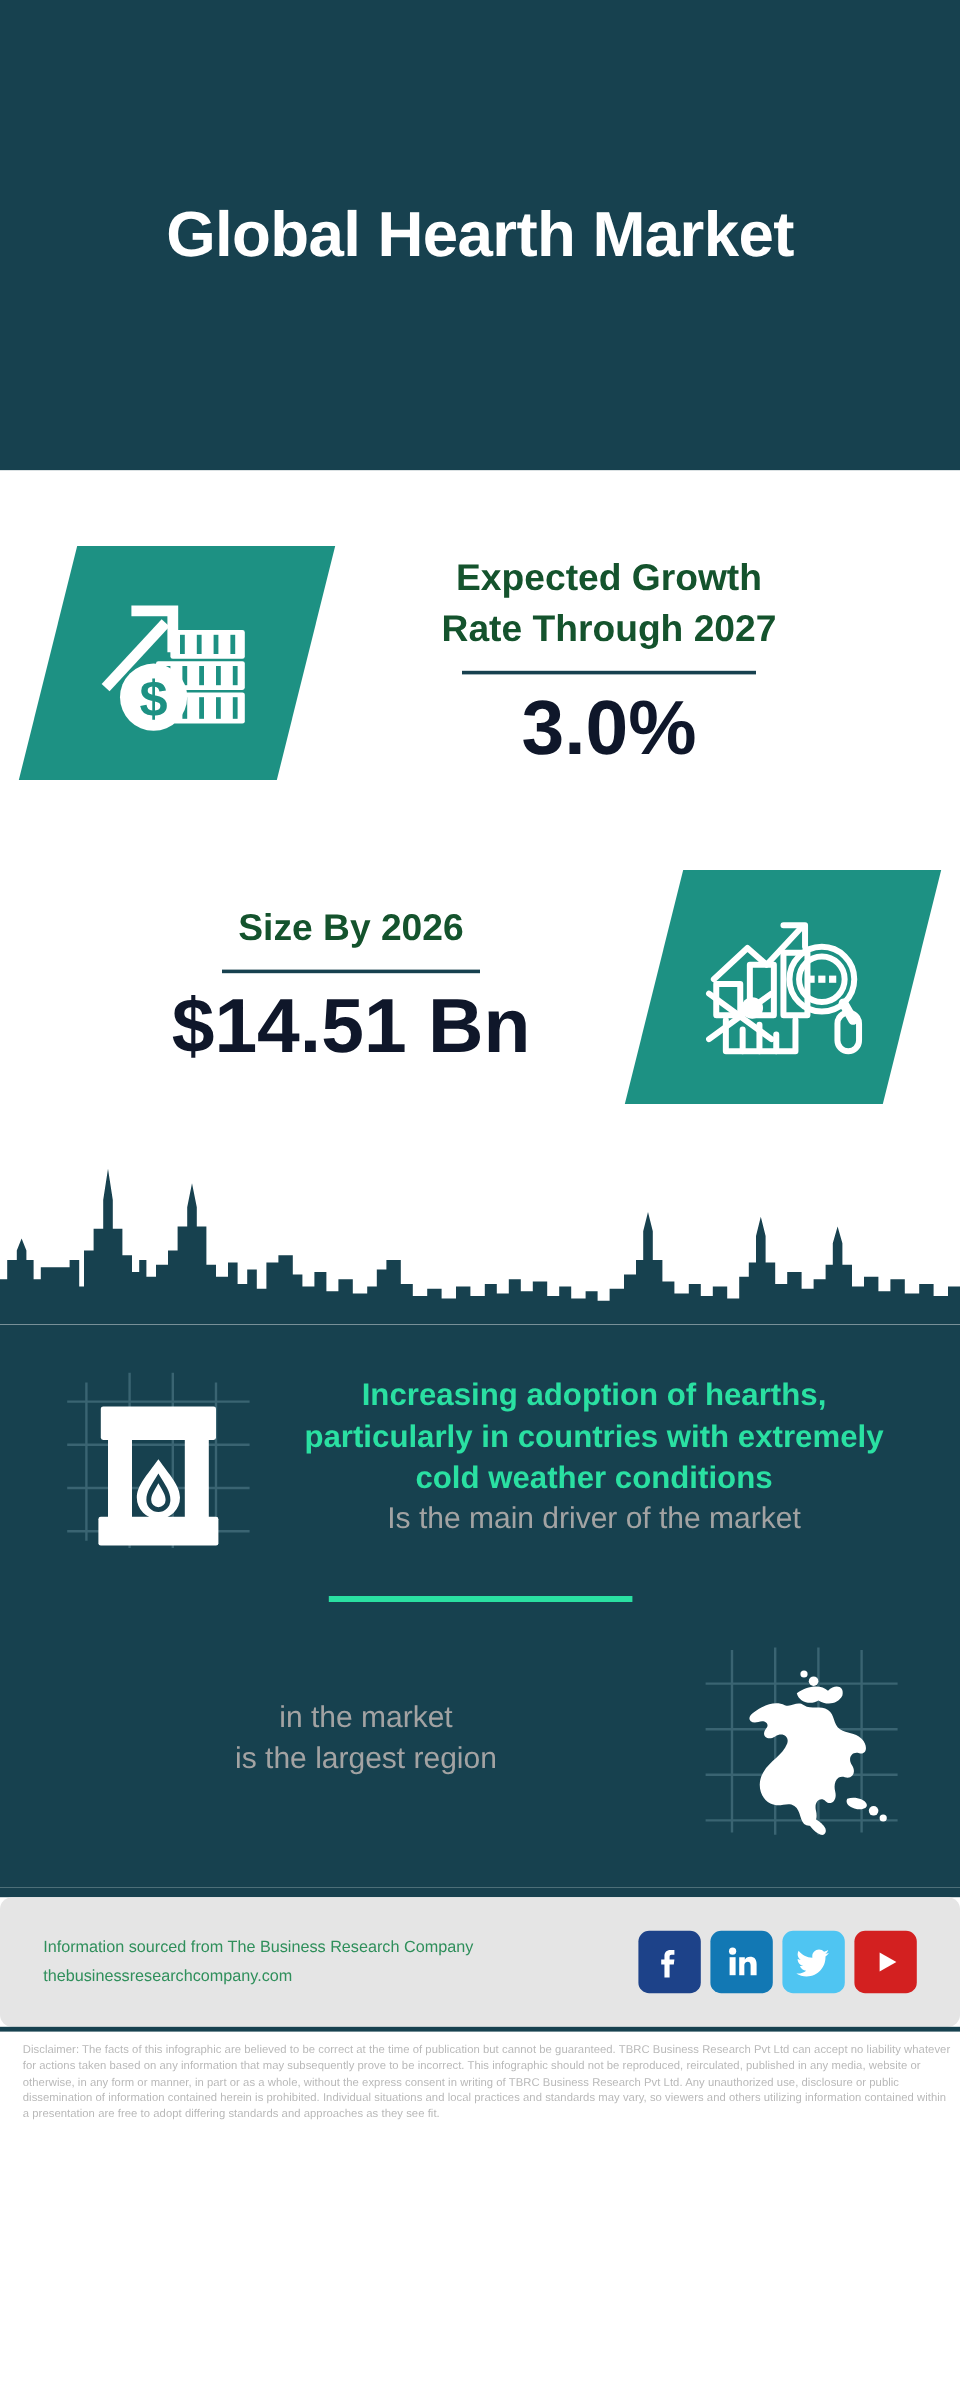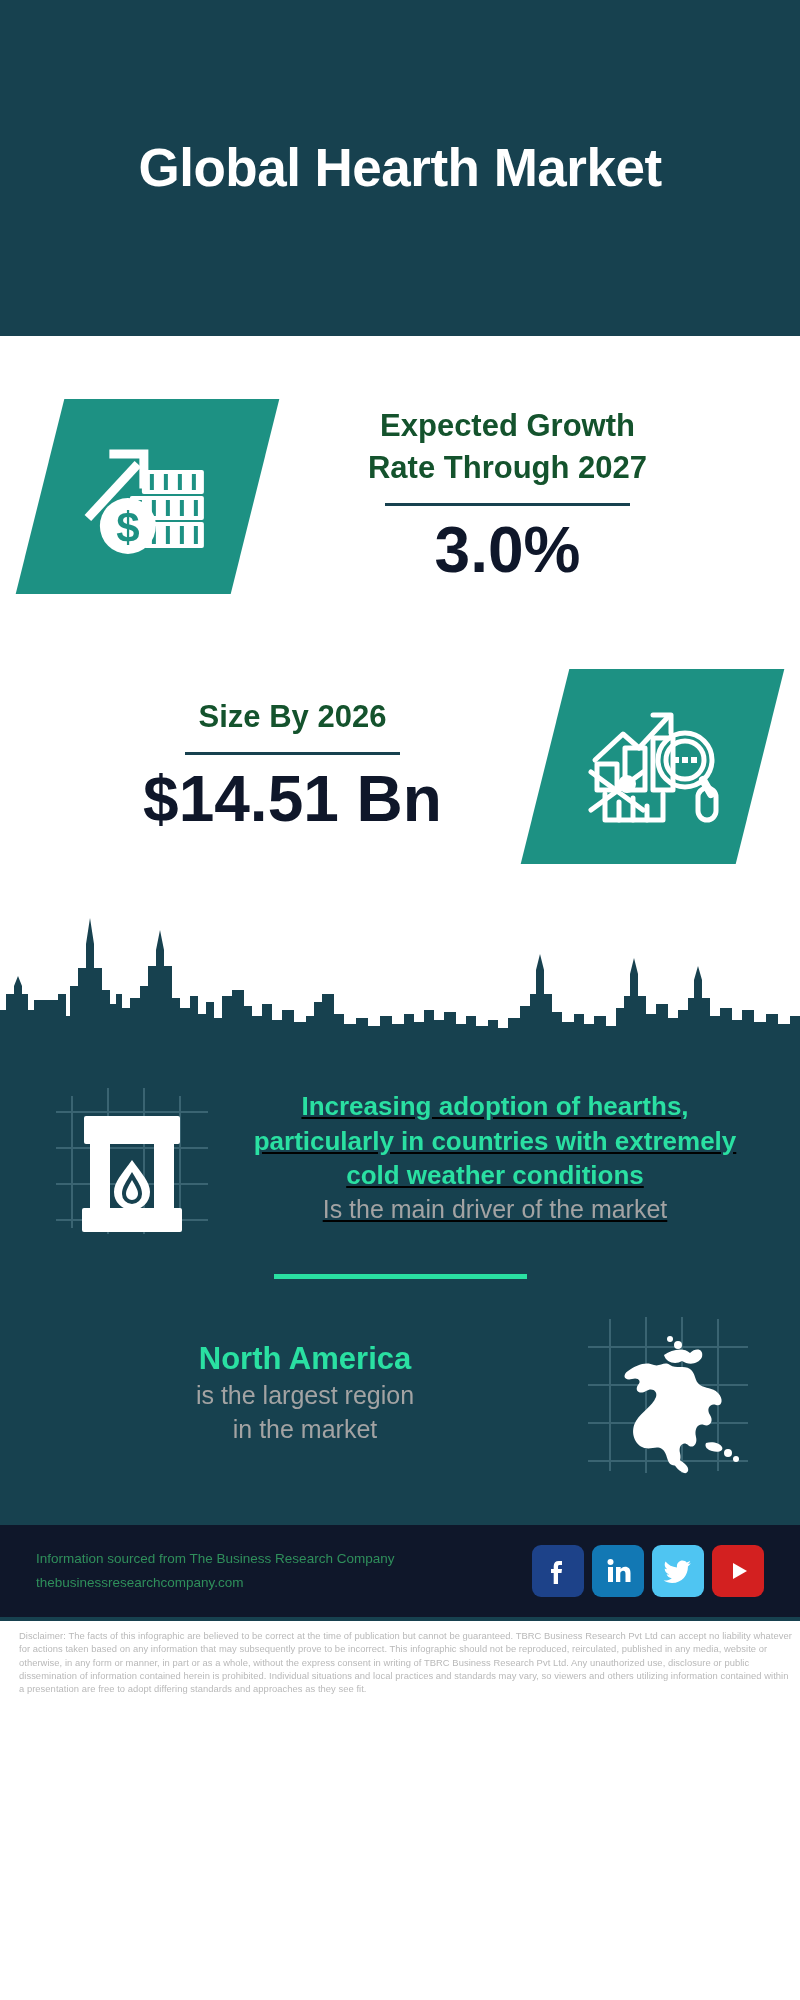--- a/index.html
+++ b/index.html
@@ -5,21 +5,21 @@
   * { margin:0; padding:0; box-sizing:border-box; }
   html,body { width:800px; height:2000px; background:#ffffff; }
   body {
     font-family:"Liberation Sans", sans-serif;
     position:relative;
     overflow:hidden;
   }
 
   
   .header {
-    height:336px;
+    height:392px;
     background:#17414f;
     display:flex;
     align-items:center;
     justify-content:center;
     padding:0 40px;
   }
   .header-title {
     color:#ffffff;
     font-size:53px;
     font-weight:bold;
@@ -79,21 +79,21 @@
   .dark-zone {
     background:#17414f;
     padding:6px 0 34px;
   }
   .info-row {
     display:flex;
     align-items:center;
     padding:0 42px;
     gap:10px;
   }
-  .info-row.driver { padding-top:14px;text-decoration:underline; }
+  .info-row.driver { padding-top:14px; }
   .grid-ico { flex:0 0 auto; width:180px; height:180px; }
   .info-text { flex:1; text-align:center; padding:0 6px; }
   .hl-green {
     color:#2ae0a2;
     font-size:26px;
     font-weight:bold;
     line-height:1.33;
     display:block;
   }
   .sub-white {
@@ -112,25 +112,26 @@
     color:#2ae0a2;
     font-size:31px;
     font-weight:bold;
     line-height:1.3;
     display:block;
   }
 
   
   .footer-bar { height:8px; background:#17414f; }
   .footer {
-    background:#0f172a;
-    height:92px;
+    background:#e5e5e5;
+    height:108px;
     display:flex;
     align-items:center;
     padding:0 36px;
+    border-radius:10px;
   }
   .footer-text { flex:1; }
   .footer-line {
     color:#2f8f5b;
     font-size:13.5px;
     line-height:1.75;
   }
   .social { display:flex; gap:8px; align-items:center; }
   .soc {
     width:52px; height:52px;
@@ -280,23 +281,22 @@
     <div class="info-text">
       <span class="hl-green">Increasing adoption of hearths, particularly in countries with extremely cold weather conditions</span>
       <span class="sub-white">Is the main driver of the market</span>
     </div>
   </div>
 
   <div class="green-rule"></div>
 
   <div class="info-row region">
     <div class="info-text">
-      <span class="region-name">North America</span>
+      <span class="sub-white">in the market</span>
       <span class="sub-white">is the largest region</span>
-      <span class="sub-white">in the market</span>
     </div>
     <svg class="grid-ico" viewBox="0 0 180 180">
       <g stroke="#3a6472" stroke-width="2" fill="none">
         <path d="M32 16 L32 168 M68 14 L68 170 M104 14 L104 170 M140 16 L140 168"></path>
         <path d="M10 44 L170 44 M10 82 L170 82 M10 120 L170 120 M10 158 L170 158"></path>
       </g>
       <g fill="#ffffff">
         <path d="M86 52 C94 46 106 44 112 50 C118 44 126 46 124 54 C120 62 110 62 104 58
                  C98 62 88 60 86 52 Z"></path>
         <path d="M76 62 C68 58 58 62 50 68 C44 72 46 78 54 76 C60 74 64 78 60 82

